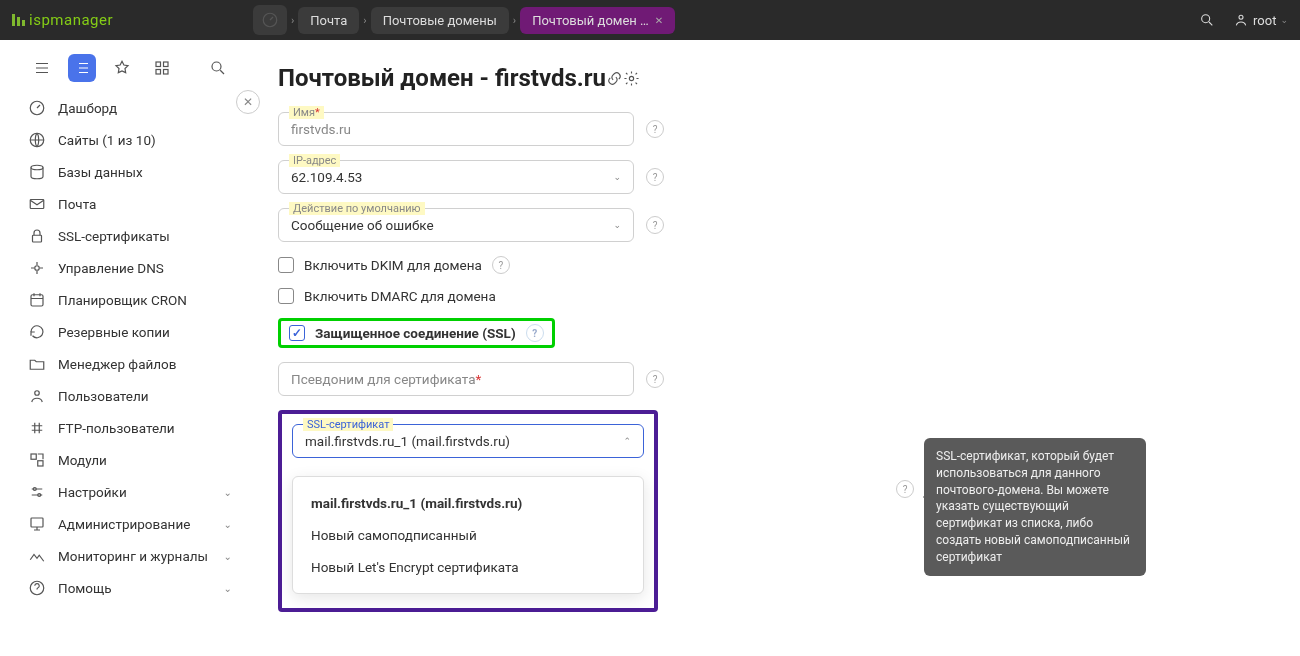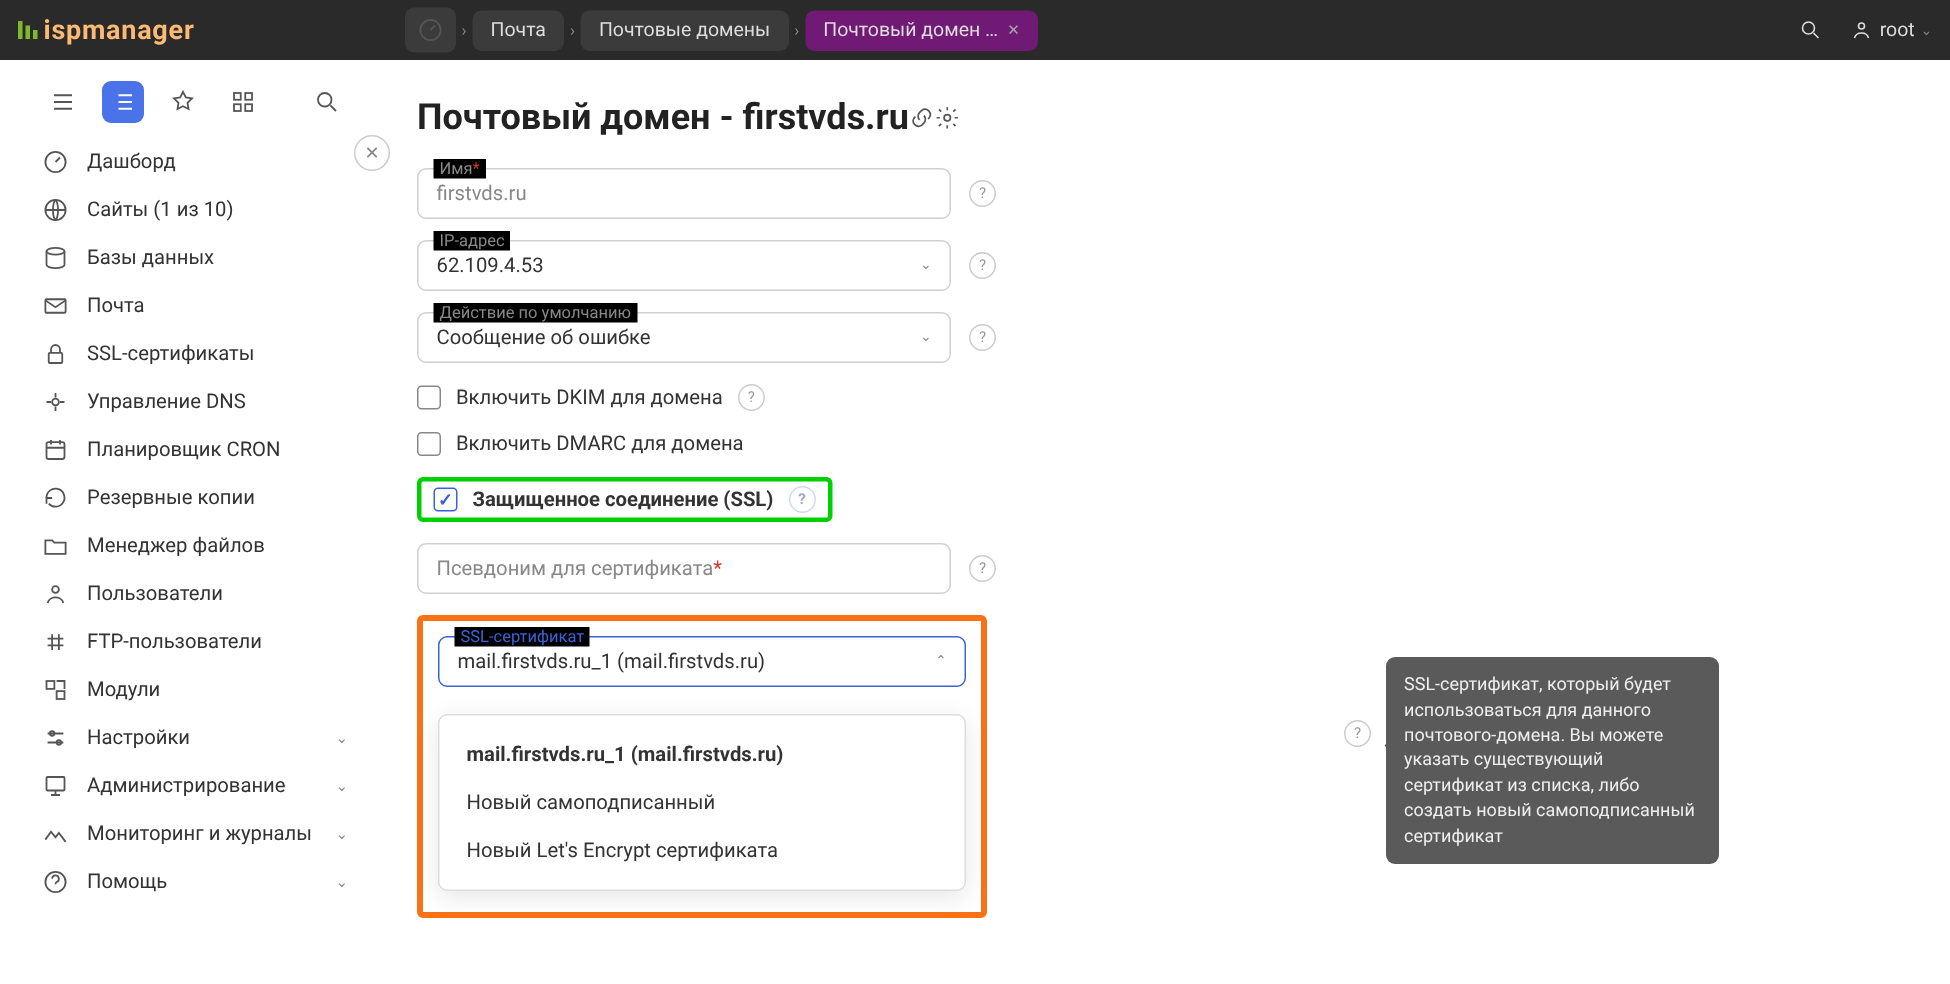--- a/index.html
+++ b/index.html
@@ -1,18 +1,18 @@
 <!DOCTYPE html>
 <html><head>
 <meta charset="utf-8">
 <style>
 * { margin: 0; padding: 0; box-sizing: border-box; font-family: -apple-system, BlinkMacSystemFont, "Segoe UI", Roboto, sans-serif; }
 html, body { width: 1300px; height: 656px; overflow: hidden; background: #fff; }
 .topbar { height: 40px; background: #2a2a2a; display: flex; align-items: center; padding: 0 12px; color: #ccc; }
-.logo { display: flex; align-items: center; gap: 4px; font-weight: 700; font-size: 18px; color: #fdba74; letter-spacing: 0.5px; }
+.logo { display: flex; align-items: center; gap: 4px; font-weight: 400; font-size: 15px; color: #84cc16; letter-spacing: 0.5px; }
 .logo-bars { display: flex; gap: 2px; align-items: flex-end; }
 .logo-bars span { width: 3px; background: #7fb82e; }
 .logo-bars span:nth-child(1) { height: 12px; }
 .logo-bars span:nth-child(2) { height: 9px; }
 .logo-bars span:nth-child(3) { height: 6px; }
 .crumbs { display: flex; align-items: center; margin-left: 140px; gap: 0; font-size: 13px; }
 .crumb { padding: 6px 12px; border-radius: 6px; background: #3b3b3b; color: #ddd; display: flex; align-items: center; gap: 6px; }
 .crumb.icon-only { padding: 6px 8px; }
 .crumb.active { background: #701a75; }
 .crumb-sep { margin: 0 4px; color: #888; font-size: 11px; }
@@ -35,34 +35,34 @@
 .side-footer a { color: #444; }
 .change-plan { display: flex; align-items: center; gap: 10px; margin-top: 8px; font-size: 13px; }
 
 .close-circle { position: absolute; left: 236px; top: 50px; width: 24px; height: 24px; border: 1px solid #ccc; border-radius: 50%; background: #fff; display: flex; align-items: center; justify-content: center; font-size: 12px; color: #888; cursor: pointer; z-index: 10; }
 
 .content { flex: 1; padding: 24px 30px; position: relative; }
 .page-title { font-size: 24px; font-weight: 700; color: #222; display: flex; align-items: center; gap: 0; margin-bottom: 20px; }
 .page-title .svgico { width: 17px; height: 17px; }
 .form-row { display: flex; align-items: center; gap: 12px; margin-bottom: 14px; }
 .field { position: relative; width: 356px; border: 1px solid #d0d0d0; border-radius: 6px; padding: 6px 12px 6px 12px; background: #fff; }
-.field-label { position: absolute; top: -7px; left: 10px; background: #000000; padding: 0 4px; font-size: 11px; color: #888; }
+.field-label { position: absolute; top: -7px; left: 10px; background: #fef9c3; padding: 0 4px; font-size: 11px; color: #888; }
 .field-value { font-size: 13.5px; color: #333; line-height: 20px; }
 .field.disabled .field-value { color: #888; }
 .field-caret { position: absolute; right: 12px; top: 50%; transform: translateY(-50%); font-size: 9px; color: #888; }
 .help { width: 18px; height: 18px; border: 1px solid #ccc; border-radius: 50%; display: flex; align-items: center; justify-content: center; font-size: 10px; color: #999; }
 .req { color: #d93636; }
 .checkbox-row { display: flex; align-items: center; gap: 10px; margin-bottom: 14px; font-size: 13.5px; color: #333; }
 .checkbox { width: 16px; height: 16px; border: 1.5px solid #888; border-radius: 3px; display: flex; align-items: center; justify-content: center; }
 .checkbox.checked { border-color: #3b63d8; }
 .checkbox.checked::after { content: "✓"; color: #3b63d8; font-size: 12px; font-weight: 700; }
 .hl-green { border: 3px solid #00d000; border-radius: 4px; padding: 3px 8px; display: inline-flex; align-items: center; gap: 10px; margin-bottom: 14px; font-weight: bold; }
 .hl-green .checkbox-row { margin-bottom: 0; }
 .hl-green .help { border-color: #cde; color: #9ac; }
-.ssl-block { position: relative; border: 4px solid #f97316; border-radius: 4px; padding: 10px 10px 14px 10px; width: 380px; }
+.ssl-block { position: relative; border: 4px solid #4c1d95; border-radius: 4px; padding: 10px 10px 14px 10px; width: 380px; }
 .ssl-block .field { width: 352px; border-color: #3b63d8; }
 .dropdown { margin-top: 18px; border: 1px solid #ddd; border-radius: 6px; box-shadow: 0 4px 16px rgba(0,0,0,0.1); padding: 10px 0; background: #fff; }
 .dropdown-item { padding: 8px 18px; font-size: 13.5px; color: #333; cursor: pointer; }
 .dropdown-item.sel { font-weight: 700; }
 .tooltip { position: absolute; left: 676px; top: 398px; width: 222px; background: #5a5a5a; color: #eee; font-size: 12px; line-height: 1.4; padding: 10px 12px; border-radius: 6px; }
 .tooltip::before { content: ""; position: absolute; left: -8px; top: 52px; border: 7px solid transparent; border-right-color: #5a5a5a; }
 .ssl-help { position: absolute; left: 648px; top: 440px; }
 </style>
 </head>
 <body>

